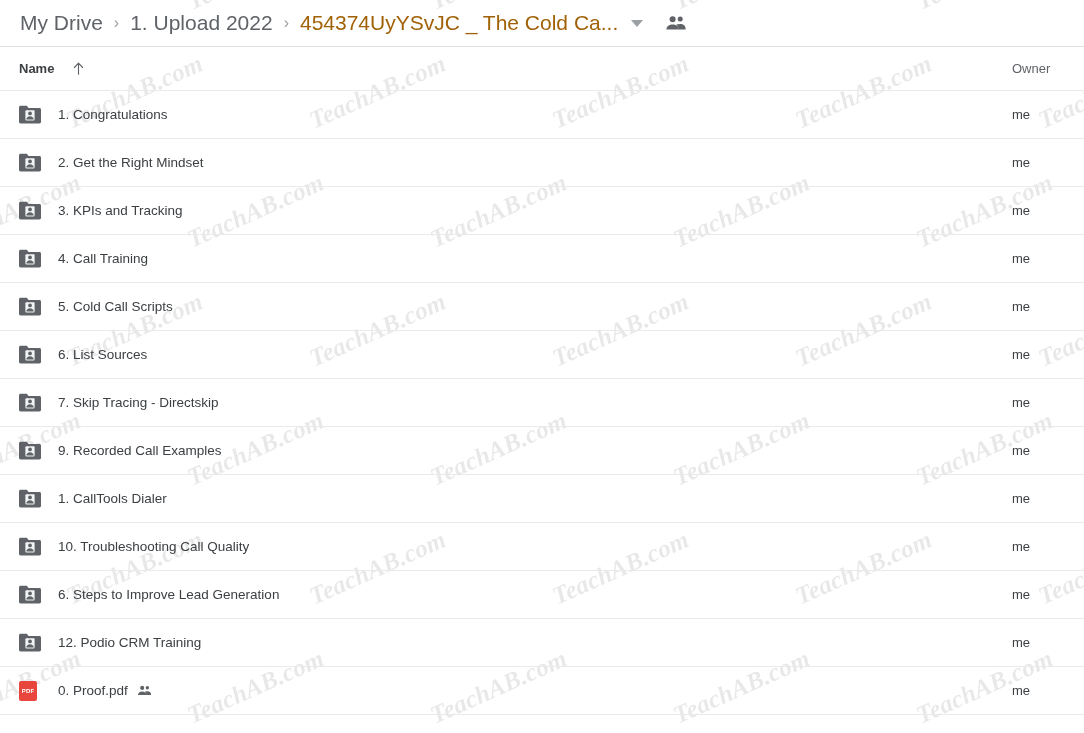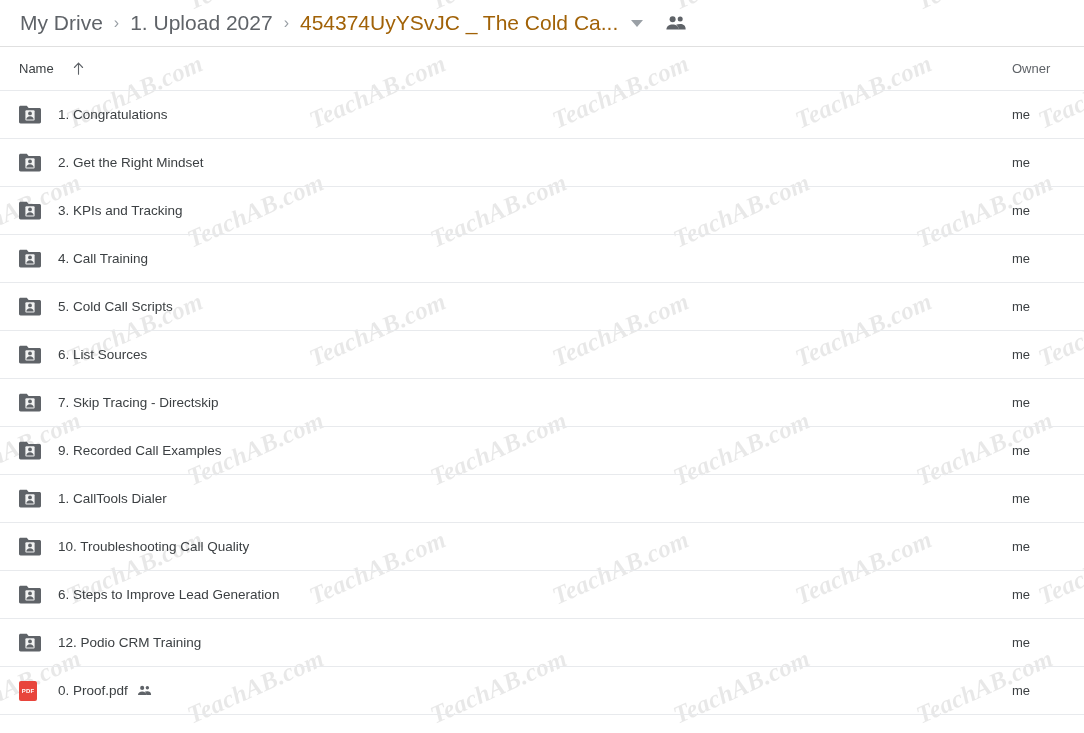--- a/index.html
+++ b/index.html
@@ -99,21 +99,21 @@
     background: transparent;
   }
   #col-name-wrap {
     display: flex;
     align-items: center;
     padding-left: 19px;
     cursor: pointer;
   }
   #col-name-label {
     font-size: 13px;
-    font-weight: normal;
+    font-weight: bold;
     color: #3c4043;
   }
   #sort-arrow-icon {
     margin-left: 17px;
     display: block;
   }
   #col-owner-label {
     position: absolute;
     right: 12px;
     width: 80px;
@@ -225,21 +225,21 @@
       <div class="wm" style="opacity: 0.085; transform: rotate(-24deg); left: -60px; top: 704px;">TeachAB.com</div>
       <div class="wm" style="opacity: 0.085; transform: rotate(-24deg); left: 183px; top: 704px;">TeachAB.com</div>
       <div class="wm" style="opacity: 0.085; transform: rotate(-24deg); left: 426px; top: 704px;">TeachAB.com</div>
       <div class="wm" style="opacity: 0.085; transform: rotate(-24deg); left: 669px; top: 704px;">TeachAB.com</div>
       <div class="wm" style="opacity: 0.085; transform: rotate(-24deg); left: 912px; top: 704px;">TeachAB.com</div>
     </div>
 
   <div id="breadcrumb-bar">
     <span class="crumb">My Drive</span>
     <span class="crumb-sep">›</span>
-    <span class="crumb">1. Upload 2027</span>
+    <span class="crumb">1. Upload 2022</span>
     <span class="crumb-sep">›</span>
     <span class="crumb current">454374UyYSvJC _ The Cold Ca...</span>
     <span id="crumb-caret"></span>
     <span id="breadcrumb-people">
       <svg class="people-icon" width="22" height="16" viewBox="0 0 22 16" aria-hidden="true">
         <circle cx="7.6" cy="4.2" r="3.0" fill="#5f6368"></circle>
         <circle cx="15.2" cy="4.0" r="2.5" fill="#5f6368"></circle>
         <path d="M1.4 14.6c0-3.2 2.8-5.1 6.2-5.1s6.2 1.9 6.2 5.1z" fill="#5f6368"></path>
         <path d="M13.6 14.6c0-2.4-1.0-4.0-2.5-4.8 1.0-.5 2.4-.8 4.1-.8 3.1 0 5.4 1.7 5.4 4.6v1z" fill="#5f6368"></path>
       </svg>

